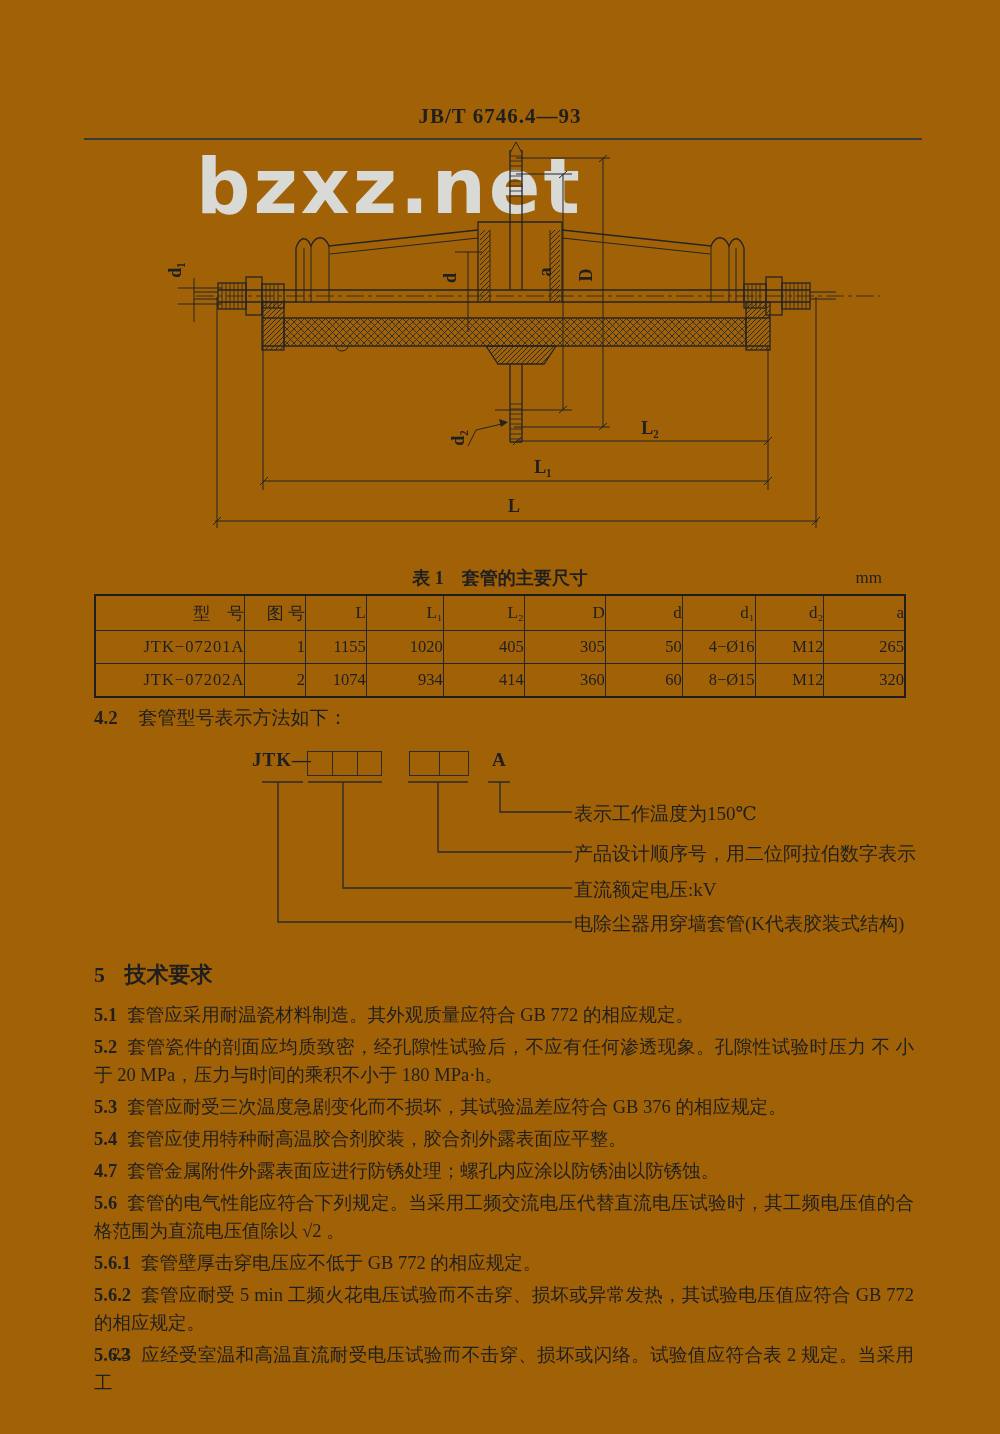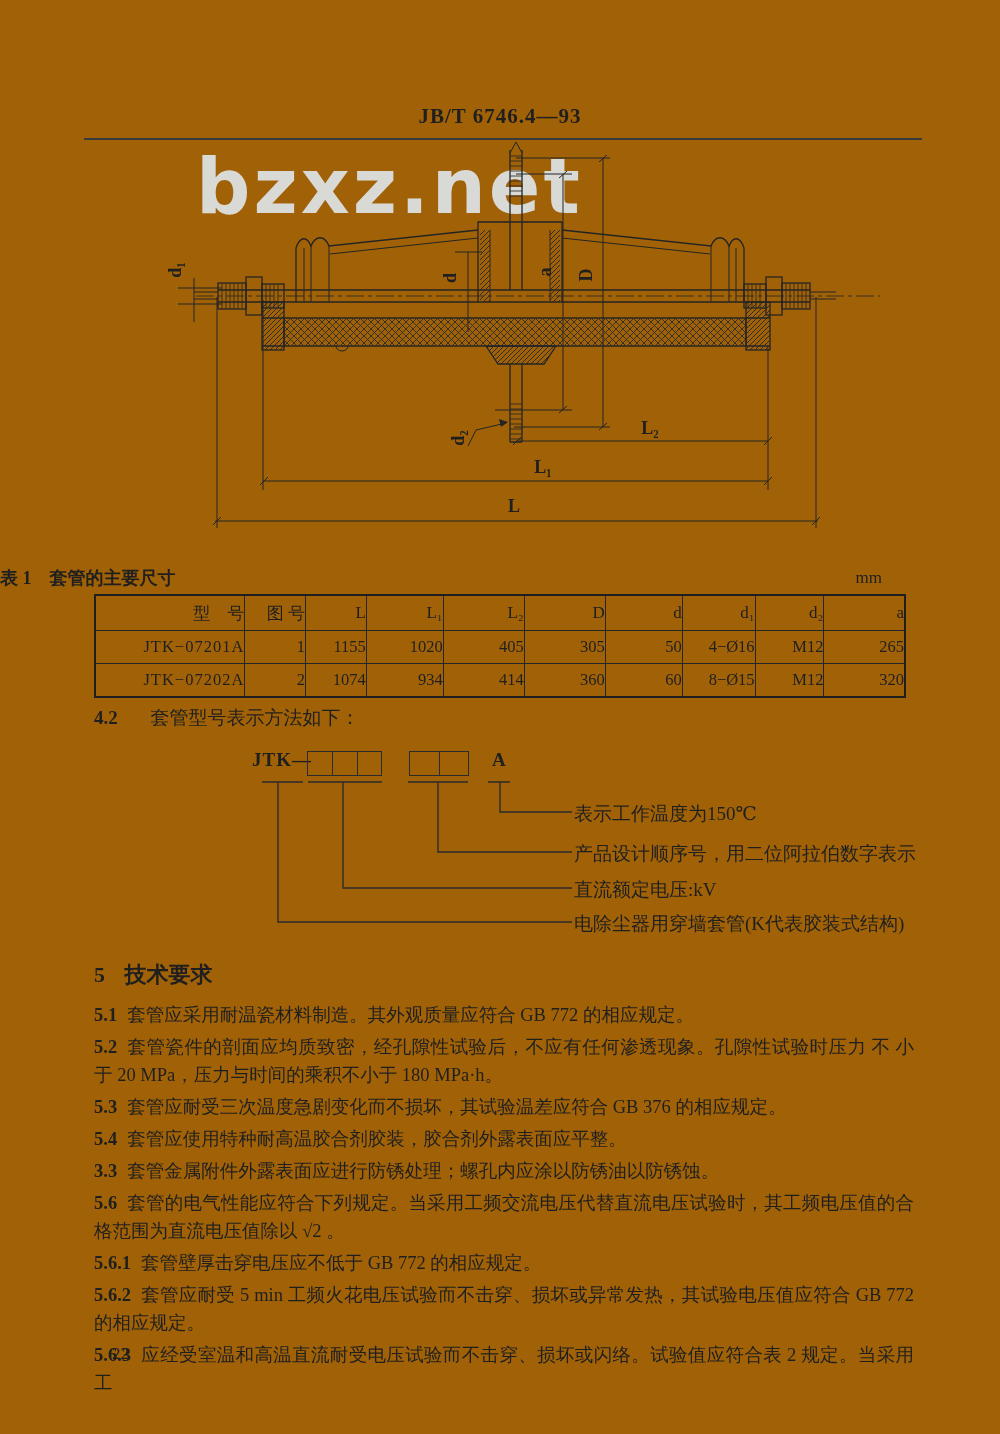--- a/index.html
+++ b/index.html
@@ -7,21 +7,21 @@
         font-family:"Liberation Serif","DejaVu Serif",serif;color:#1f1f1f;overflow:hidden;}
   .hdr{position:absolute;top:104px;left:0;width:100%;text-align:center;
        font-size:21px;font-weight:bold;letter-spacing:1px;}
   .hrule{position:absolute;top:138px;left:84px;width:838px;height:0;
          border-top:2px solid #3a3a3a;}
   .wm{position:absolute;top:142px;left:196px;font-family:"DejaVu Sans","Liberation Sans",sans-serif;
       font-weight:bold;font-size:76px;letter-spacing:3px;color:#d9d9d6;z-index:0;}
   svg.fig{position:absolute;left:0;top:140px;z-index:1;}
   .figcap{position:absolute;top:538px;left:0;width:100%;text-align:center;
           font-size:19px;font-weight:bold;letter-spacing:10px;}
-  .tblcap{position:absolute;top:566px;left:0;width:100%;text-align:left;
+  .tblcap{position:absolute;top:566px;left:0;width:100%;text-align:center;
           font-size:18px;font-weight:bold;}
   .unit{position:absolute;top:568px;right:118px;font-size:17px;}
   table.dim{position:absolute;top:594px;left:94px;width:812px;border-collapse:collapse;
             table-layout:fixed;}
   table.dim th,table.dim td{border:1.6px solid #262626;text-align:right;padding:0;
             font-size:16.5px;height:32px;font-weight:normal;}
   table.dim tr.h th{height:34px;font-size:17px;}
   table.dim{border:2.2px solid #1e1e1e;}
   .model{letter-spacing:1px;}
   .s42{position:absolute;top:705px;left:94px;font-size:19px;}
@@ -194,21 +194,21 @@
       <td data-name="cell">60</td>
       <td data-name="cell">8−Ø15</td>
       <td data-name="cell">M12</td>
       <td data-name="cell">320</td>
     </tr>
   </tbody>
     </table>
 
   <div class="s42" data-name="section-4-2">
     <span class="num" data-name="clause-number">4.2</span>
-    <span style="margin-left:28px" data-name="clause-text">套管型号表示方法如下：</span>
+    <span style="margin-left:16px" data-name="clause-text">套管型号表示方法如下：</span>
   </div>
 
   <div class="desig-prefix" data-name="designation-prefix">JTK—</div>
   <div class="boxgrp" id="grp1" data-name="designation-box-group-1">
     <div class="cell" style="width:33.3%" data-name="designation-box"></div>
     <div class="cell" style="width:33.3%" data-name="designation-box"></div>
     <div class="cell" style="width:33.4%" data-name="designation-box"></div>
   </div>
   <div class="boxgrp" id="grp2" data-name="designation-box-group-2">
     <div class="cell" style="width:50%" data-name="designation-box"></div>
@@ -233,21 +233,21 @@
   <div class="s5h" data-name="section-5-heading">
     <span class="num" data-name="section-number">5</span>
     <span class="t num" data-name="section-title">技术要求</span>
   </div>
 
   <div class="clauses" data-name="clause-list">
     <p data-name="clause"><span class="num" data-name="clause-number">5.1</span><span data-name="clause-text">套管应采用耐温瓷材料制造。其外观质量应符合 GB 772 的相应规定。</span></p>
     <p data-name="clause"><span class="num" data-name="clause-number">5.2</span><span data-name="clause-text">套管瓷件的剖面应均质致密，经孔隙性试验后，不应有任何渗透现象。孔隙性试验时压力 不 小 于 20 MPa，压力与时间的乘积不小于 180 MPa·h。</span></p>
     <p data-name="clause"><span class="num" data-name="clause-number">5.3</span><span data-name="clause-text">套管应耐受三次温度急剧变化而不损坏，其试验温差应符合 GB 376 的相应规定。</span></p>
     <p data-name="clause"><span class="num" data-name="clause-number">5.4</span><span data-name="clause-text">套管应使用特种耐高温胶合剂胶装，胶合剂外露表面应平整。</span></p>
-    <p data-name="clause"><span class="num" data-name="clause-number">3.3</span><span data-name="clause-text">套管金属附件外露表面应进行防锈处理；螺孔内应涂以防锈油以防锈蚀。</span></p>
+    <p data-name="clause"><span class="num" data-name="clause-number">4.7</span><span data-name="clause-text">套管金属附件外露表面应进行防锈处理；螺孔内应涂以防锈油以防锈蚀。</span></p>
     <p data-name="clause"><span class="num" data-name="clause-number">5.6</span><span data-name="clause-text">套管的电气性能应符合下列规定。当采用工频交流电压代替直流电压试验时，其工频电压值的合格范围为直流电压值除以 √2 。</span></p>
     <p data-name="clause"><span class="num" data-name="clause-number">5.6.1</span><span data-name="clause-text">套管壁厚击穿电压应不低于 GB 772 的相应规定。</span></p>
     <p data-name="clause"><span class="num" data-name="clause-number">5.6.2</span><span data-name="clause-text">套管应耐受 5 min 工频火花电压试验而不击穿、损坏或异常发热，其试验电压值应符合 GB 772 的相应规定。</span></p>
     <p data-name="clause"><span class="num" data-name="clause-number">5.6.3</span><span data-name="clause-text">应经受室温和高温直流耐受电压试验而不击穿、损坏或闪络。试验值应符合表 2 规定。当采用工</span></p>
   </div>
 
   <div class="pgnum" data-name="page-number">22</div>
 
 </div>
 

